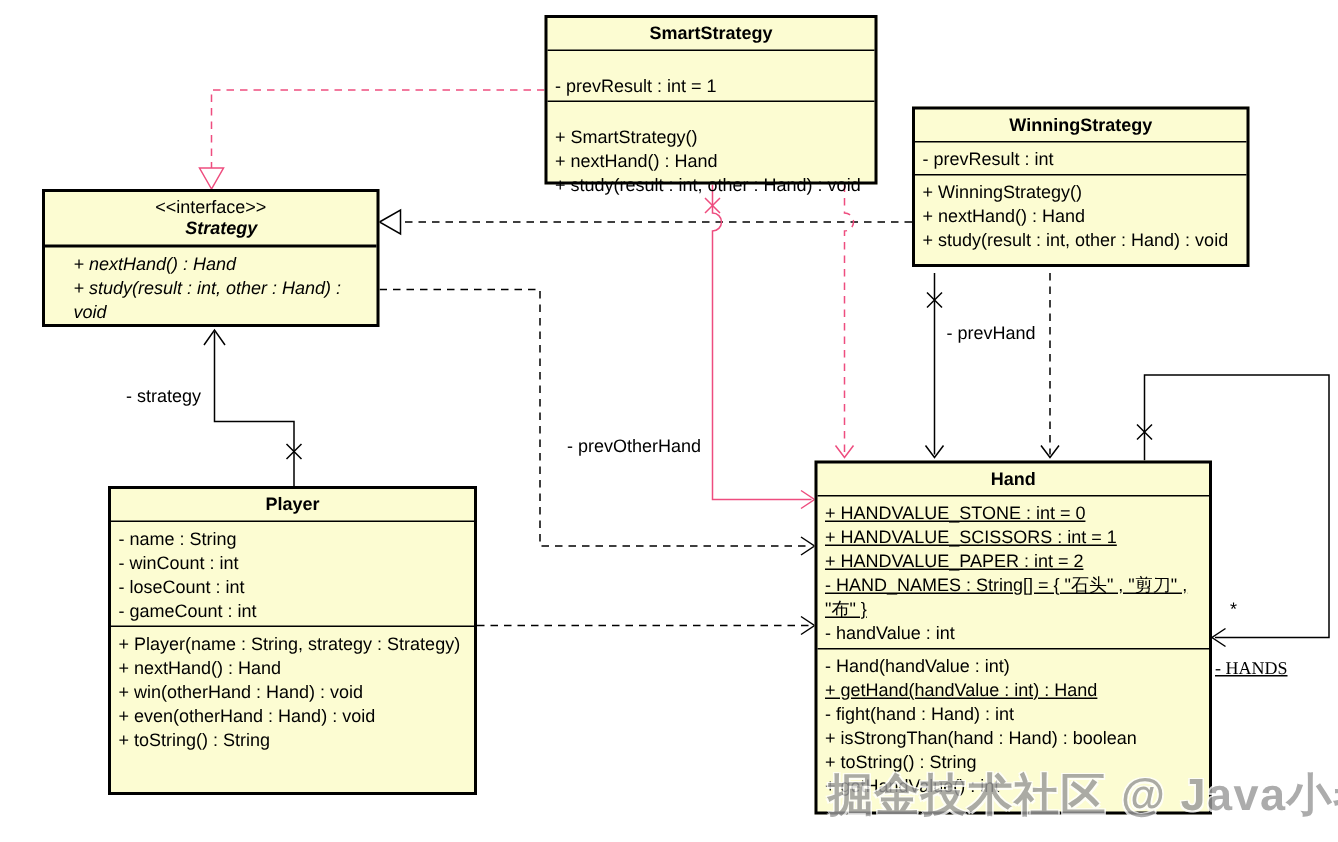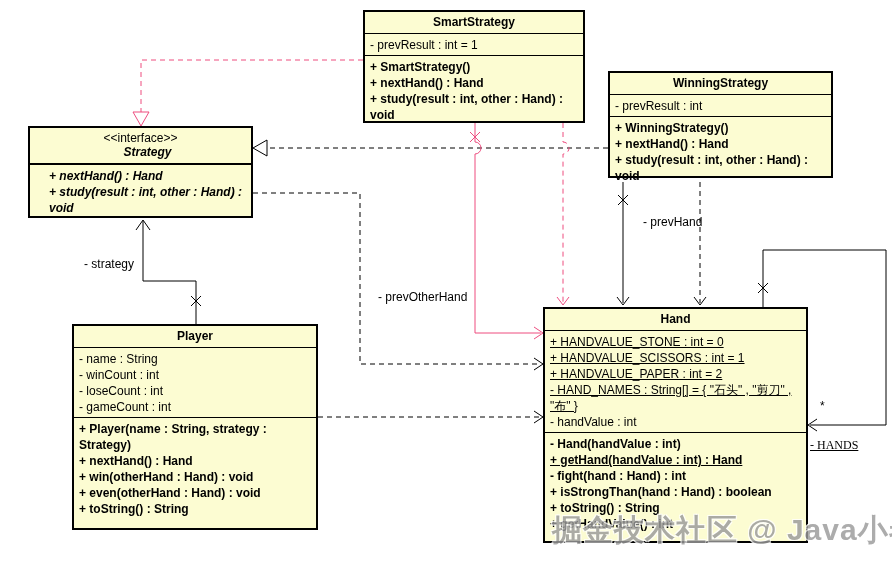--- a/index.html
+++ b/index.html
@@ -9,21 +9,21 @@
   }
   svg.connectors{position:absolute;left:0;top:0;z-index:1;}
   .uml-class{
     position:absolute;z-index:2;background:#FCFCD2;border:2px solid #000;
     box-sizing:border-box;display:flex;flex-direction:column;
     font-size:12px;color:#000;
   }
   .c-title{border-bottom:1px solid #000;text-align:center;font-weight:bold;padding:3px 4px;line-height:15px;}
   .c-attrs{border-bottom:1px solid #000;padding:3px 0 2px 5px;}
   .c-attrs.empty{height:8px;padding:0;}
-  .c-methods{flex:1;padding:3px 5px 2px 5px;font-weight:bold;}
+  .c-methods{flex:1;padding:3px 5px 2px 5px;}
   .line{line-height:16px;}
   .u{text-decoration:underline;}
   .it{font-style:italic;margin-left:14px;}
   .stereo{font-weight:normal;line-height:14px;}
   .edge-label{position:absolute;z-index:3;font-size:12px;color:#000;white-space:nowrap;}
   .watermark{
     position:absolute;z-index:5;font-size:30px;font-weight:bold;color:#9a9a9a;opacity:.82;
     letter-spacing:1px;white-space:nowrap;
     text-shadow:1px 1px 0 #fff,-1px -1px 0 #fff,1px -1px 0 #fff,-1px 1px 0 #fff;
   }
@@ -63,21 +63,21 @@
     <path d="M 618 195 L 628 205 M 628 195 L 618 205" fill="none" stroke="#000"></path>
 
     <path d="M 700 182 L 700 303" fill="none" stroke="#000" stroke-dasharray="5 4"></path>
     <path d="M 694 297 L 700 305 L 706 297" fill="none" stroke="#000"></path>
 
     <path d="M 763 307 L 763 250 L 886 250 L 886 425 L 810 425" fill="none" stroke="#000"></path>
     <path d="M 817 419 L 808 425 L 817 431" fill="none" stroke="#000"></path>
     <path d="M 758 283 L 768 293 M 768 283 L 758 293" fill="none" stroke="#000"></path>
   </svg>
 
-  <div class="uml-class" style="left:363px;top:10px;width:222px;height:113px;">
+  <div class="uml-class" style="left:363px;top:10px;width:222px;height:113px;gap:12px;">
     <div class="c-title">SmartStrategy</div>
     <div class="c-attrs">
       <div class="line">- prevResult : int = 1</div>
     </div>
     <div class="c-methods">
       <div class="line">+ SmartStrategy()</div>
       <div class="line">+ nextHand() : Hand</div>
       <div class="line">+ study(result : int, other : Hand) : void</div>
     </div>
   </div>
@@ -136,20 +136,20 @@
       <div class="line">- Hand(handValue : int)</div>
       <div class="line u">+ getHand(handValue : int) : Hand</div>
       <div class="line">- fight(hand : Hand) : int</div>
       <div class="line">+ isStrongThan(hand : Hand) : boolean</div>
       <div class="line">+ toString() : String</div>
       <div class="line">+ getHandValue() : int</div>
     </div>
   </div>
 
   <div class="edge-label" style="left:84px;top:245px;margin-top:12px;">- strategy</div>
-  <div class="edge-label" style="left:631px;top:215px;margin-left:12px;">- prevHand</div>
+  <div class="edge-label" style="left:631px;top:215px;">- prevHand</div>
   <div class="edge-label" style="left:378px;top:290px;">- prevOtherHand</div>
   <div class="edge-label" style="left:820px;top:399px;">*</div>
   <div class="edge-label u" style="left:810px;top:438px;font-family:Liberation Serif, serif;">- HANDS</div>
 
   <div class="watermark" style="left:552px;top:510px;">掘金技术社区 @ Java小卷</div>
 
 </div>
 
 </body></html>

